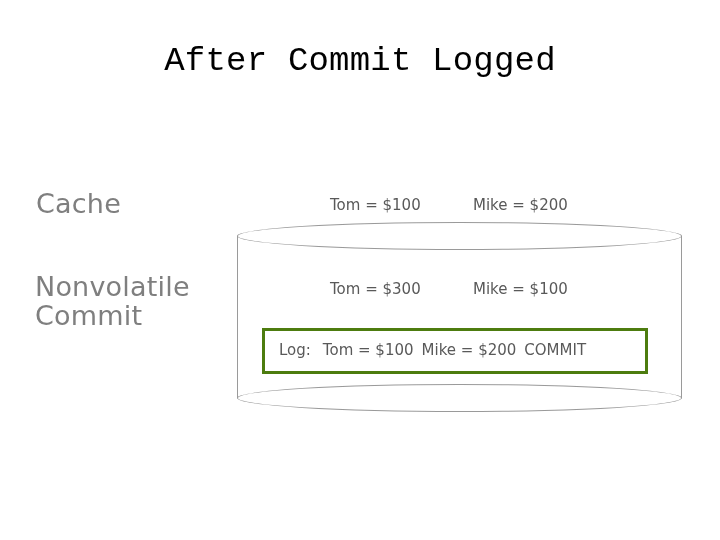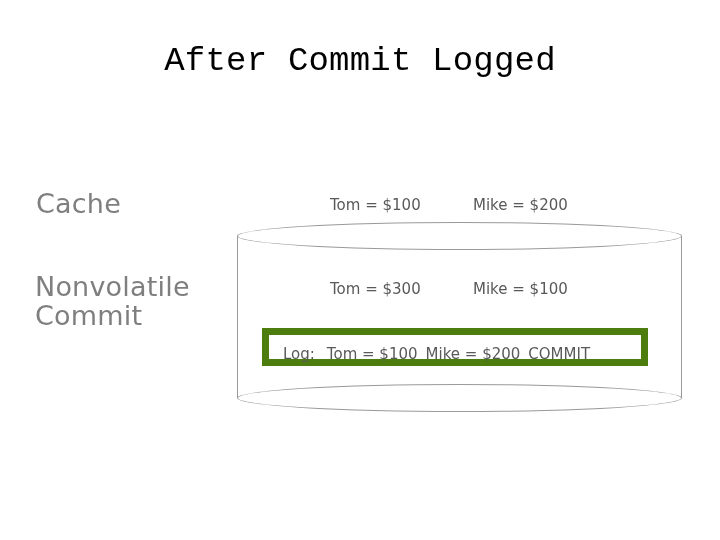--- a/index.html
+++ b/index.html
@@ -125,22 +125,22 @@
   }
   #storage-tom  { left: 0px;   top: 0px; }
   #storage-mike { left: 143px; top: 0px; }
 
   
   #log-box {
     position: absolute;
     left: 262px;
     top: 328px;
     width: 386px;
-    height: 38px;
-    border: 7px solid #4d7c0f;
+    height: 46px;
+    border: 3px solid #4d7c0f;
     box-sizing: border-box;
     background: #ffffff;
   }
   #log-inner {
     position: absolute;
     left: 14px;
     top: 10px;
     font-family: "DejaVu Sans", sans-serif;
     font-size: 15px;
     color: #595959;

